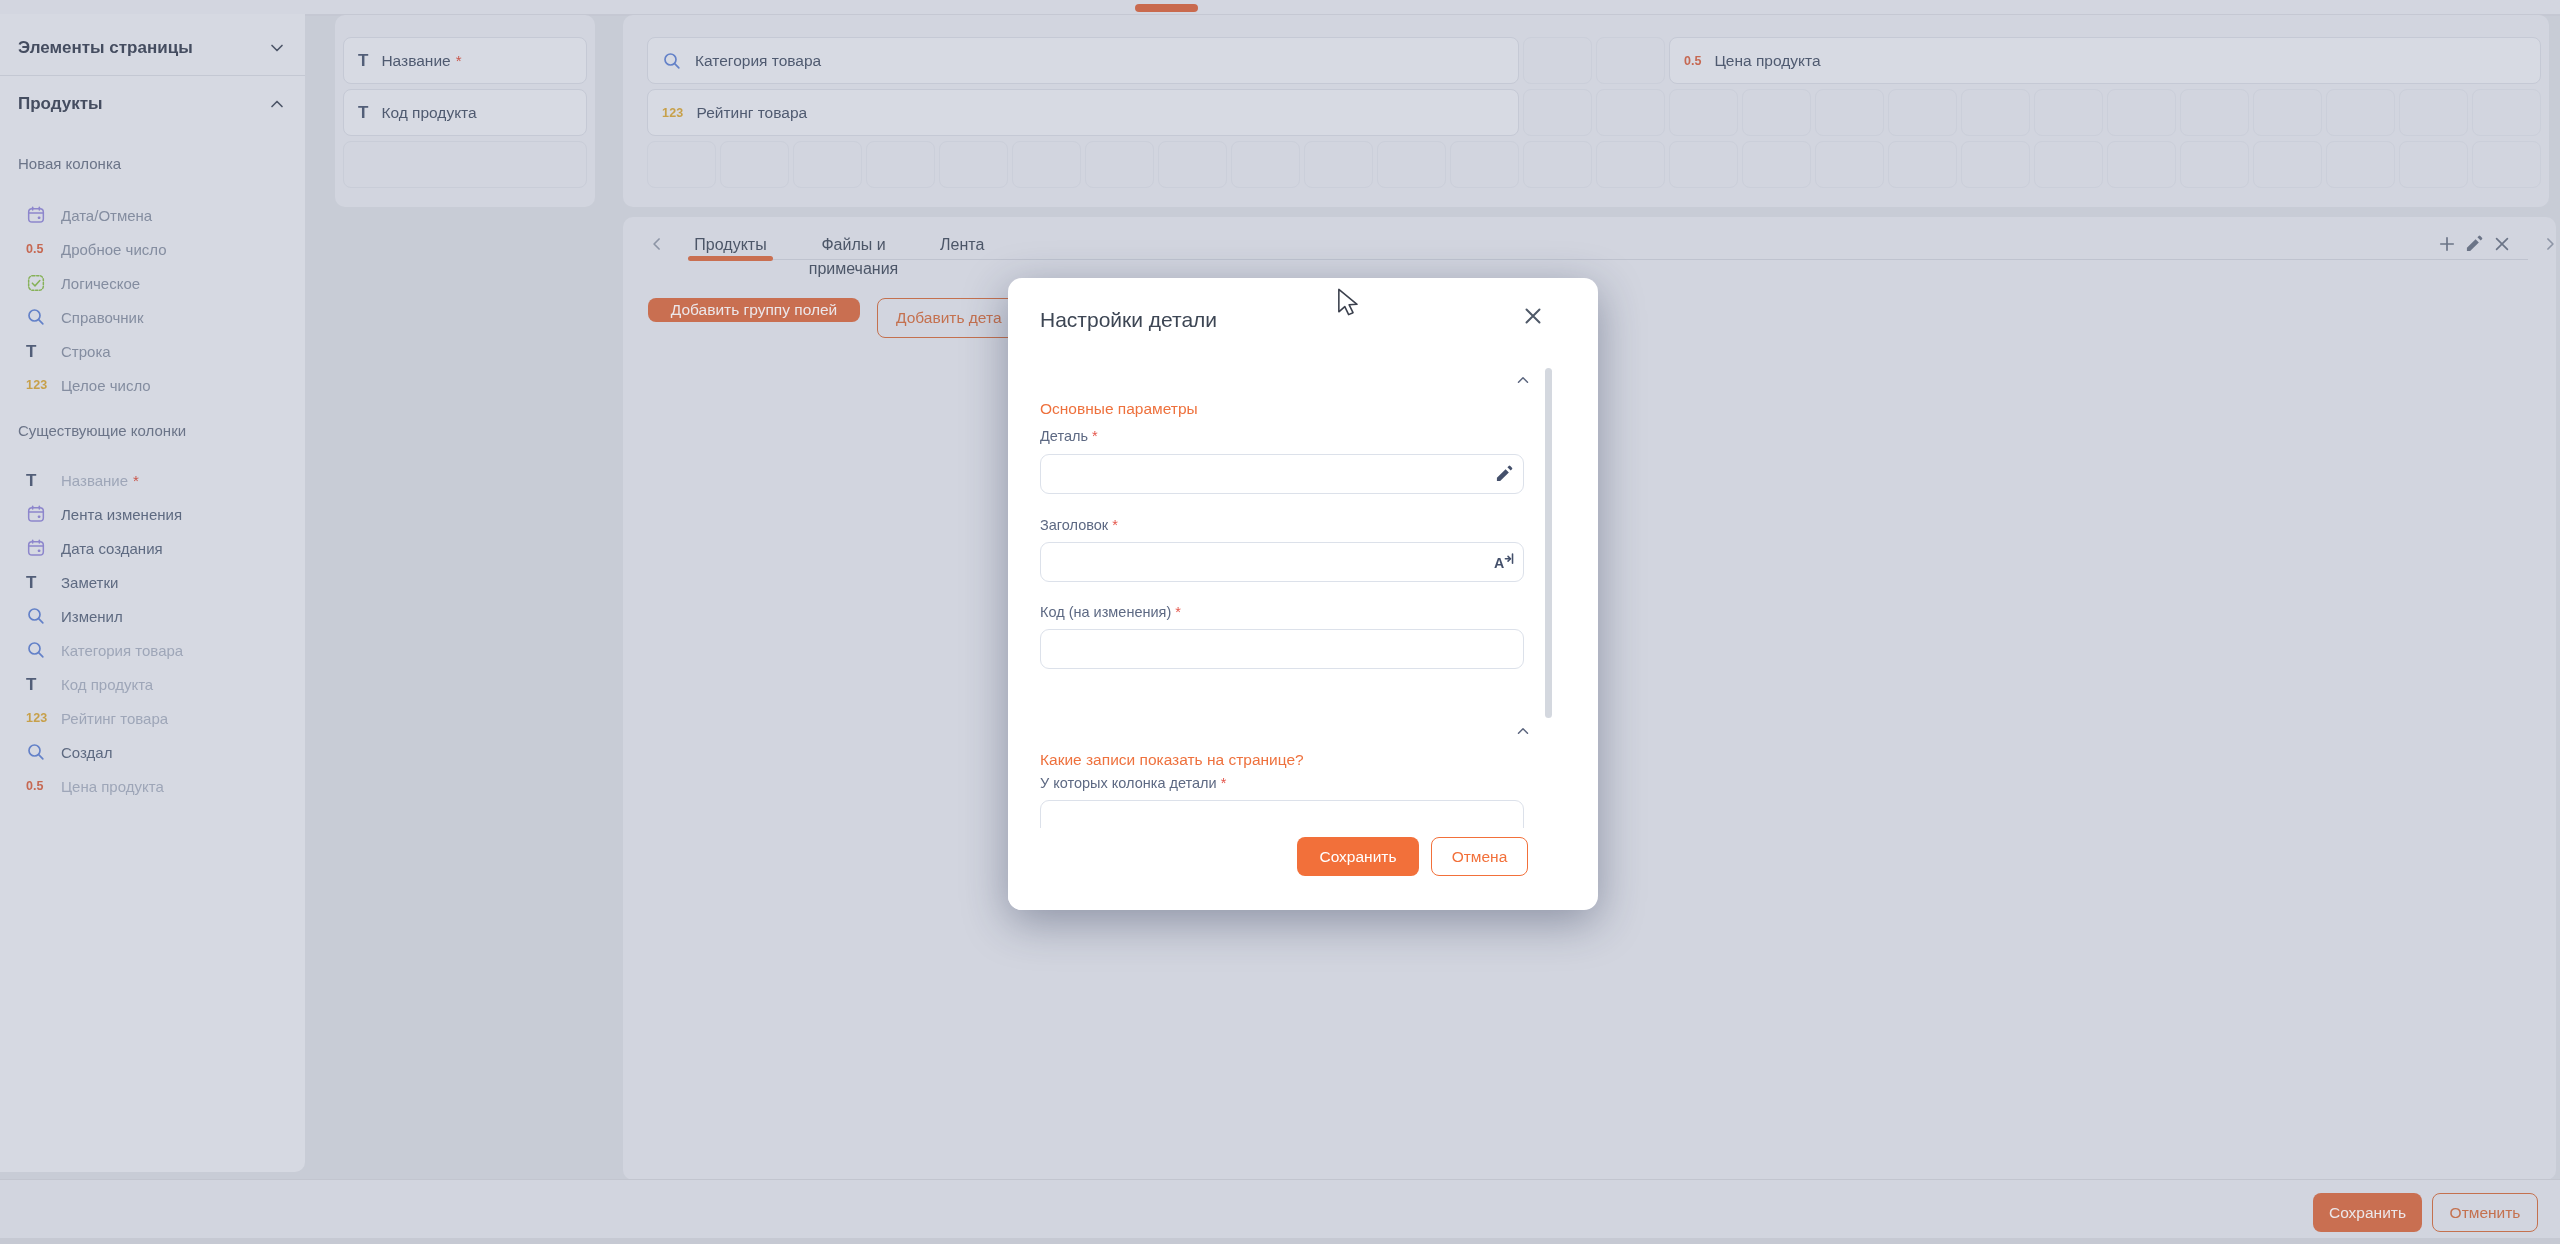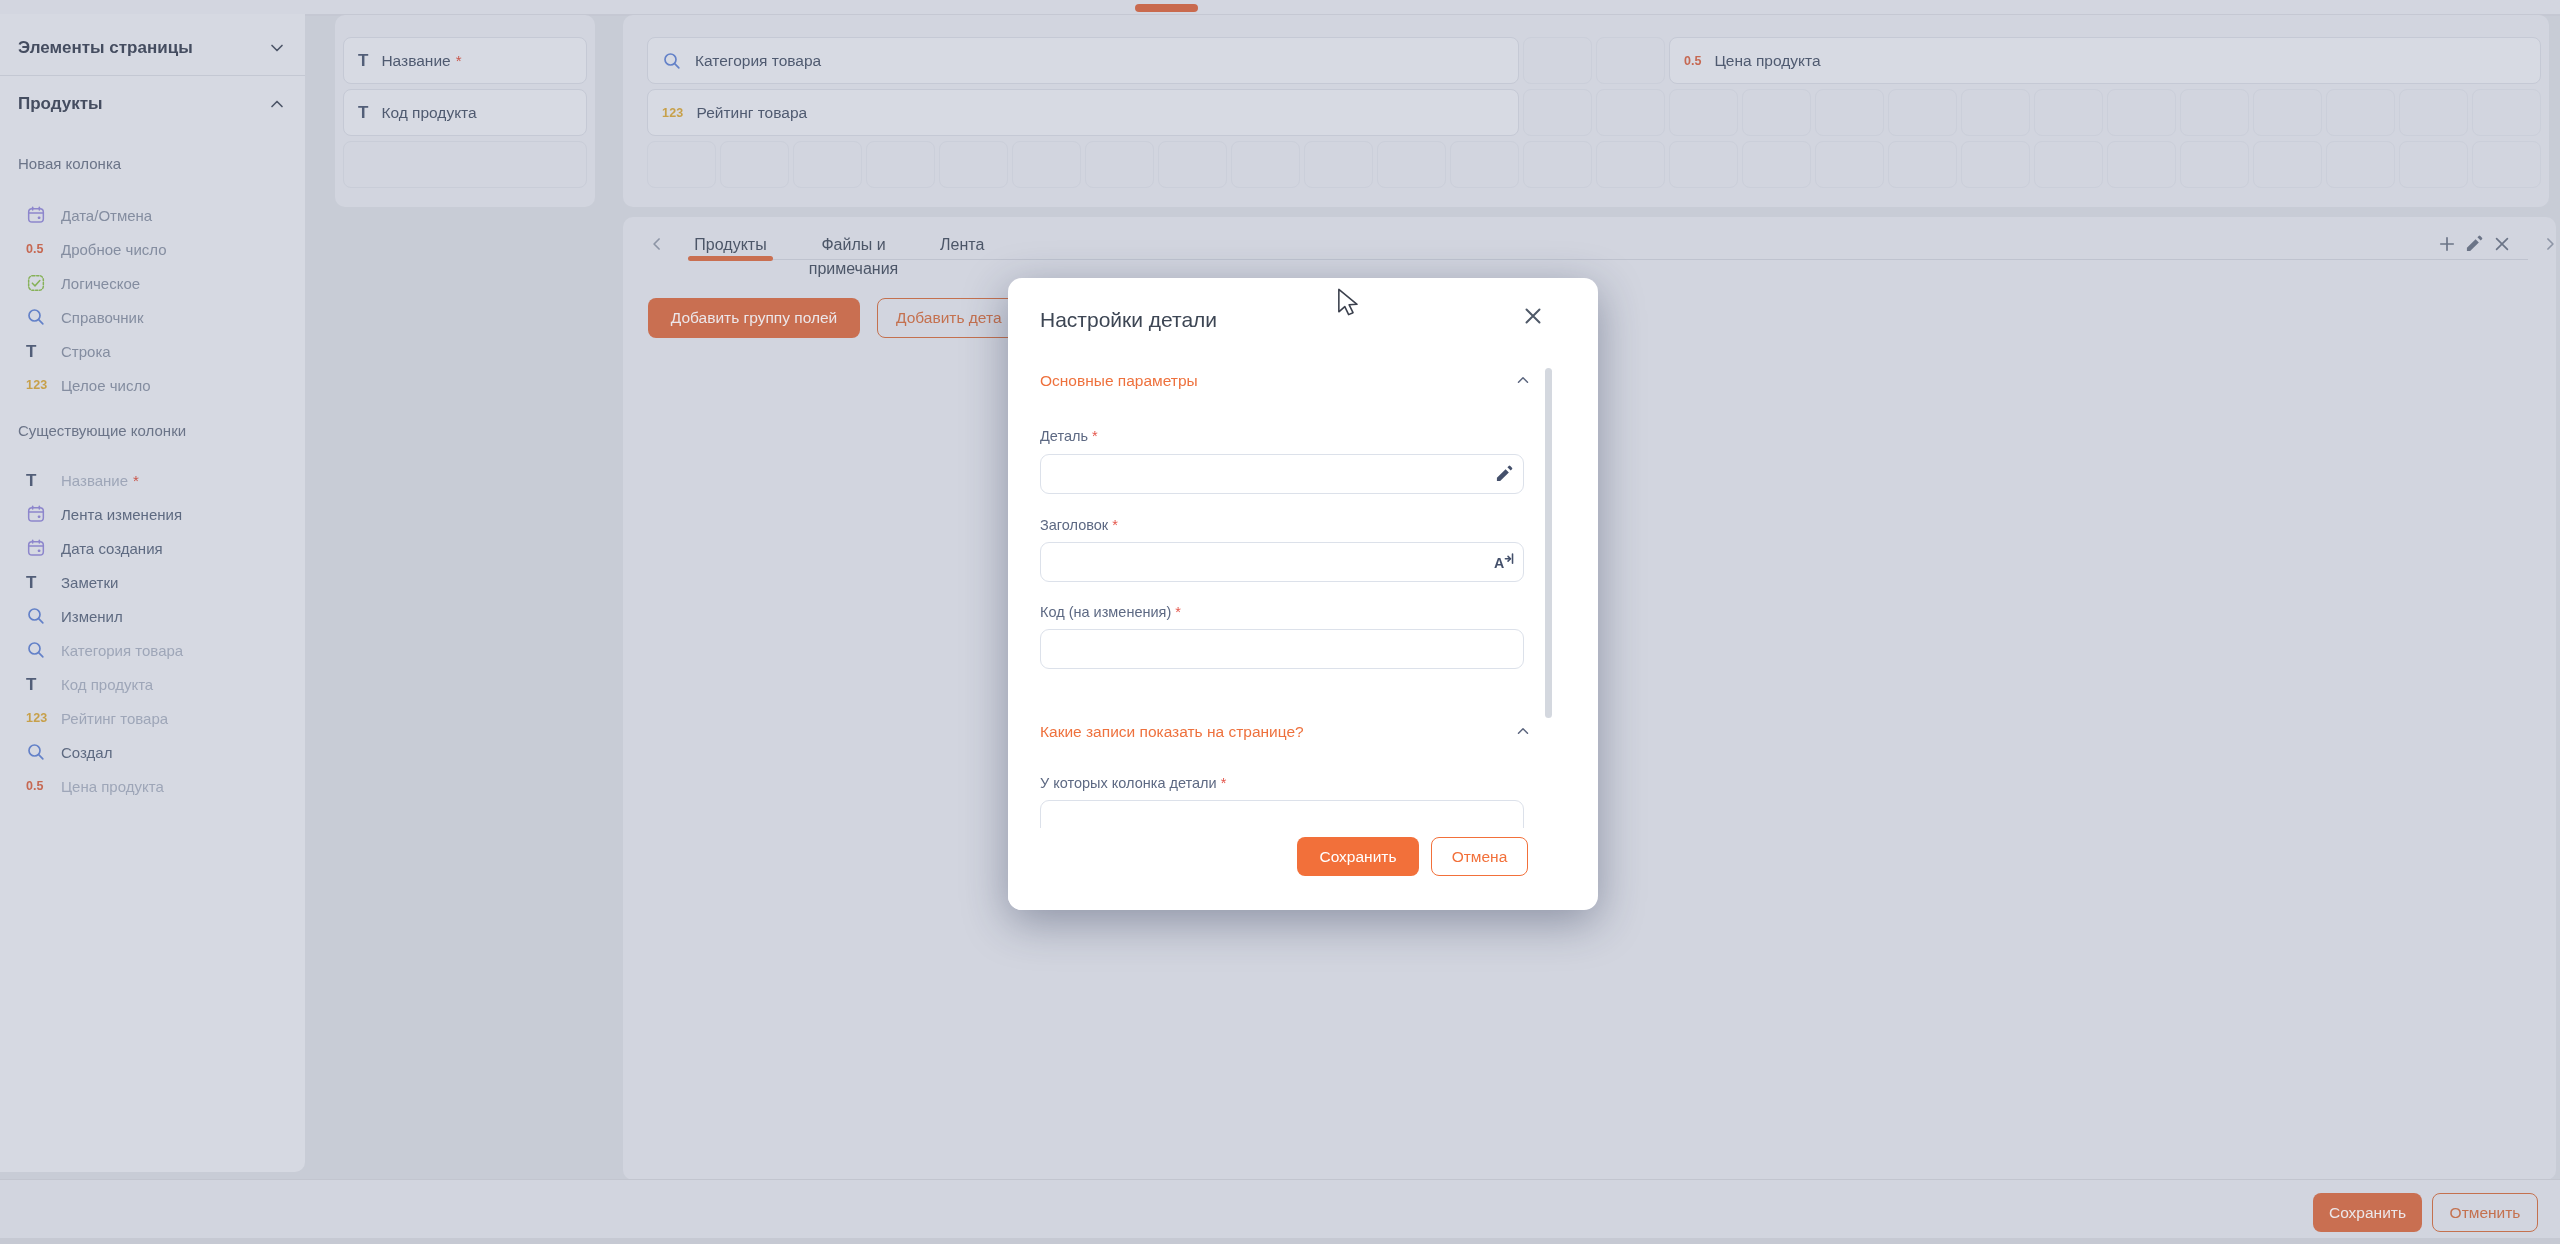--- a/index.html
+++ b/index.html
@@ -39,21 +39,21 @@
   .tab-line{position:absolute;top:42px;height:1px;background:#bfc3cf;}
   .tp-icon{position:absolute;top:17px;width:20px;height:20px;color:#6b7487;cursor:pointer;}
   .btn{display:flex;align-items:center;justify-content:center;border-radius:8px;font-size:15.5px;box-sizing:border-box;cursor:pointer;}
   .btn-dimfill{background:#c96f51;color:#ece7ea;}
   .btn-dimoutline{border:1.5px solid #c4714f;color:#c4714f;justify-content:flex-start;padding-left:18px;}
   
   .modal{left:1008px;top:278px;width:590px;height:632px;background:#ffffff;border-radius:14px;
          box-shadow:0 12px 45px rgba(30,40,70,.38);}
   .m-title{left:32px;top:30px;font-size:21px;color:#3d4654;}
   .m-close{left:513px;top:26px;width:24px;height:24px;color:#4f5968;cursor:pointer;}
-  .m-section{left:32px;font-size:15.5px;color:#ee713d;cursor:pointer;}
+  .m-section{left:32px;font-size:15.5px;color:#ee713d;cursor:pointer;margin-top:28px;}
   .m-chev{left:506px;width:18px;height:18px;color:#5b657e;cursor:pointer;}
   .m-label{left:32px;font-size:14.5px;color:#5d6983;}
   .m-label .req{color:#e4554a;margin-left:4px;font-size:14.5px}
   .m-input{position:absolute;left:32px;width:484px;height:40px;border:1.5px solid #dce1ea;border-radius:9px;
            box-sizing:border-box;font-family:"Liberation Sans",sans-serif;font-size:15px;color:#3d4654;
            padding:0 40px 0 14px;outline:none;background:#fff;}
   .m-inicon{position:absolute;width:20px;height:20px;color:#44506b;}
   .m-footer{left:0;top:550px;width:547px;height:82px;background:#fff;border-radius:0 0 14px 14px;}
   .m-btn-save{position:absolute;left:289px;top:9px;width:122px;height:39px;background:#f2703a;color:#fff;}
   .m-btn-cancel{position:absolute;left:423px;top:9px;width:97px;height:39px;border:1.5px solid #f2703a;color:#f2703a;background:#fff;}
@@ -338,21 +338,21 @@
         <svg class="icon" width="20" height="20" viewBox="0 0 24 24">
           <use href="#i-x"></use>
         </svg>
       </div>
     <div class="tp-icon" style="left:1917px;color:#8d95a6">
         <svg class="icon" width="20" height="20" viewBox="0 0 24 24">
           <use href="#i-chev-right"></use>
         </svg>
       </div>
 
-    <div class="btn btn-dimfill" style="position:absolute;left:25px;top:81px;width:212px;height:40px">Добавить группу полей</div>
+    <div class="btn btn-dimfill" style="position:absolute;left:25px;top:81px;width:212px;height:24px">Добавить группу полей</div>
     <div class="btn btn-dimoutline" style="position:absolute;left:254px;top:81px;width:213px;height:40px">Добавить дета</div>
   </div>
 
   <div class="abs modal">
     <div class="abs m-title">Настройки детали</div>
     <div class="abs m-close">
         <svg class="icon" width="24" height="24" viewBox="0 0 24 24">
           <use href="#i-x"></use>
         </svg>
       </div>

